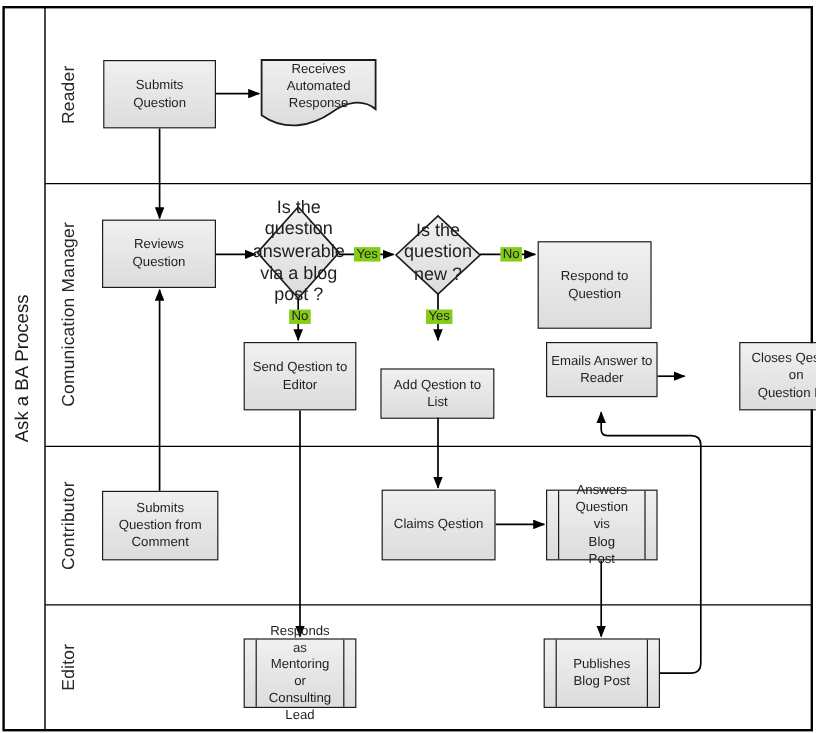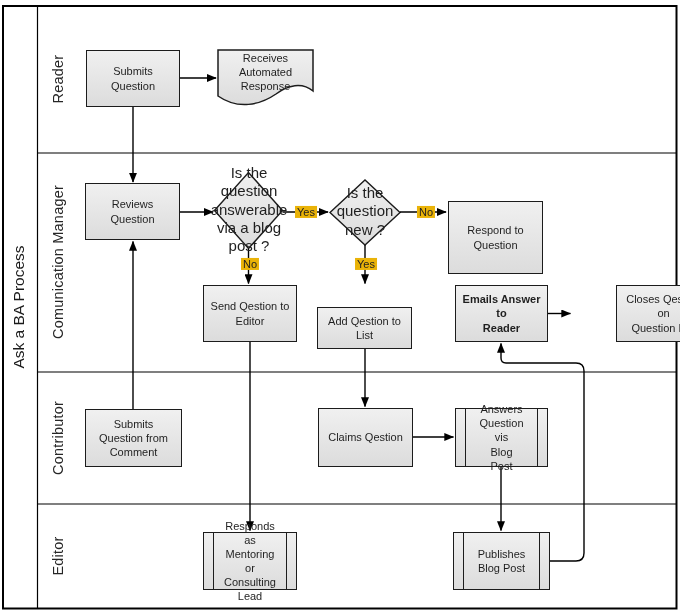--- a/index.html
+++ b/index.html
@@ -25,21 +25,21 @@
   .doc-label{
     position:absolute;display:flex;align-items:center;justify-content:center;
     text-align:center;font-size:11px;line-height:1.28;white-space:pre-line;
   }
   .diamond-label{
     position:absolute;transform:translate(-50%,-50%);
     text-align:center;font-size:15px;line-height:1.22;white-space:pre-line;
   }
   .edge-label{
     position:absolute;transform:translate(-50%,-50%);
-    font-size:11px;background:#eab308;padding:0 2px;line-height:1.1;
+    font-size:11px;background:#84cc16;padding:0 2px;line-height:1.1;
   }
   .lane-label{
     position:absolute;transform:translate(-50%,-50%) rotate(-90deg);
     transform-origin:center;white-space:nowrap;font-size:14.5px;color:#262626;
     letter-spacing:.2px;
   }
   .diagram-title{
     position:absolute;transform:translate(-50%,-50%) rotate(-90deg);
     transform-origin:center;white-space:nowrap;font-size:15.5px;color:#1a1a1a;
   }
@@ -110,21 +110,21 @@
     <span>Respond to
 Question</span>
   </div>
   <div class="node" style="left:203px;top:285px;width:94px;height:57px;">
     <span>Send Qestion to
 Editor</span>
   </div>
   <div class="node" style="left:317px;top:285px;width:95px;height:42px;margin-top:22px;">
     <span>Add Qestion to List</span>
   </div>
-  <div class="node" style="left:455px;top:285px;width:93px;height:57px;font-weight:bold;">
+  <div class="node" style="left:455px;top:285px;width:93px;height:46px;">
     <span>Emails Answer to
 Reader</span>
   </div>
   <div class="node" style="left:572px;top:285px;width:95px;height:57px;margin-left:44px;">
     <span>Closes Qestion on
 Question List</span>
   </div>
   <div class="node" style="left:85px;top:409px;width:97px;height:58px;">
     <span>Submits
 Question from

